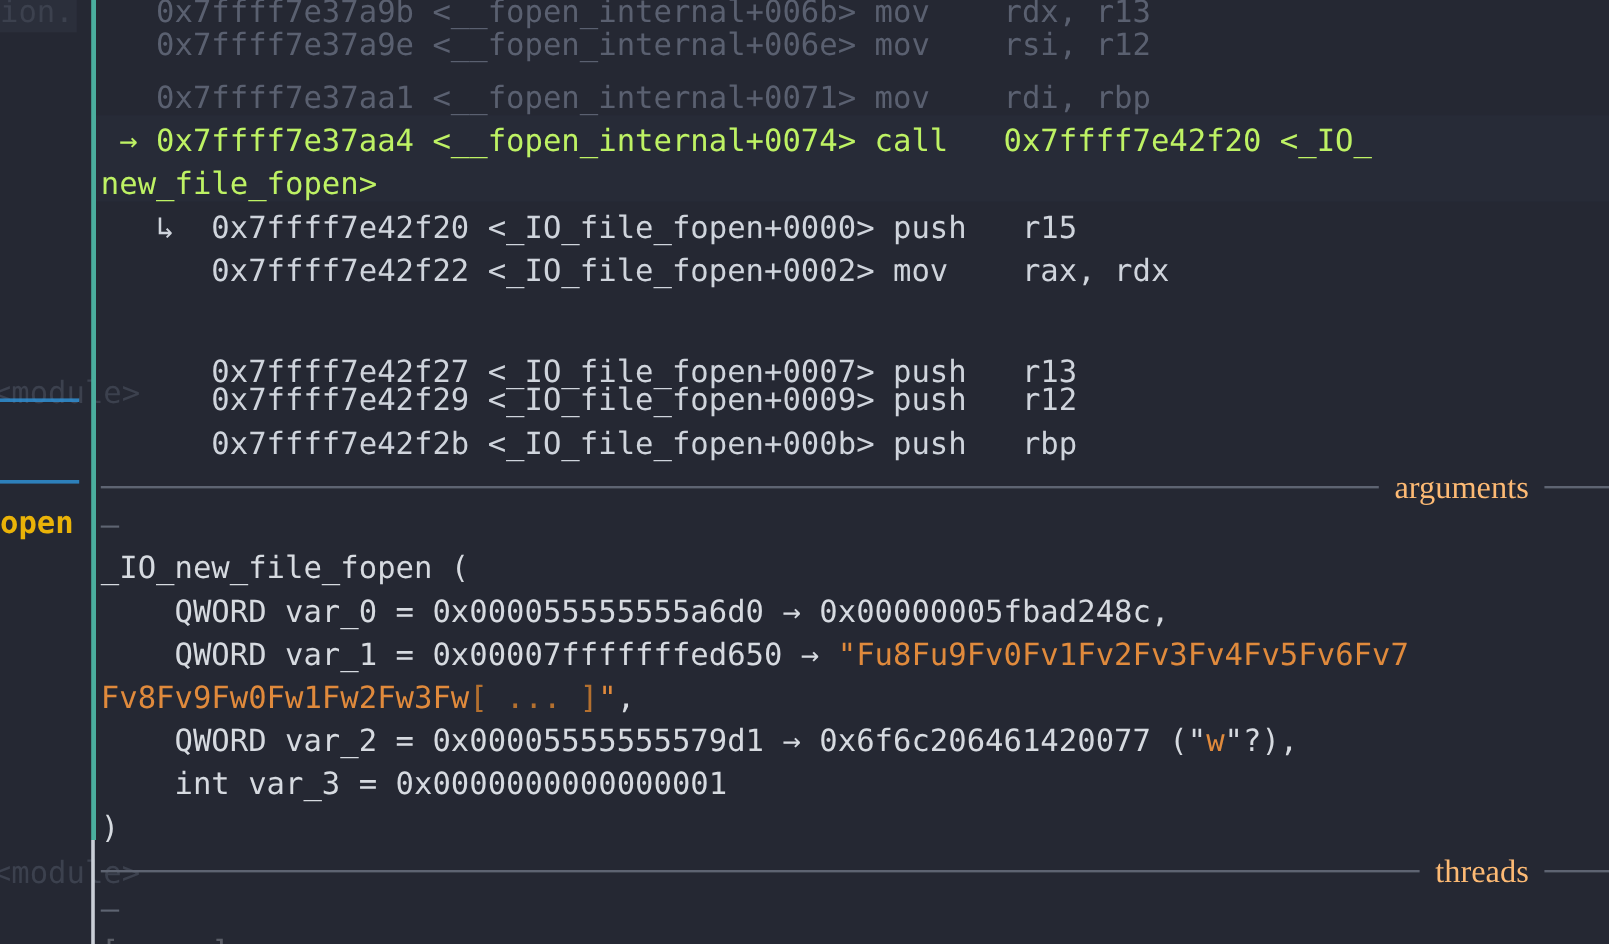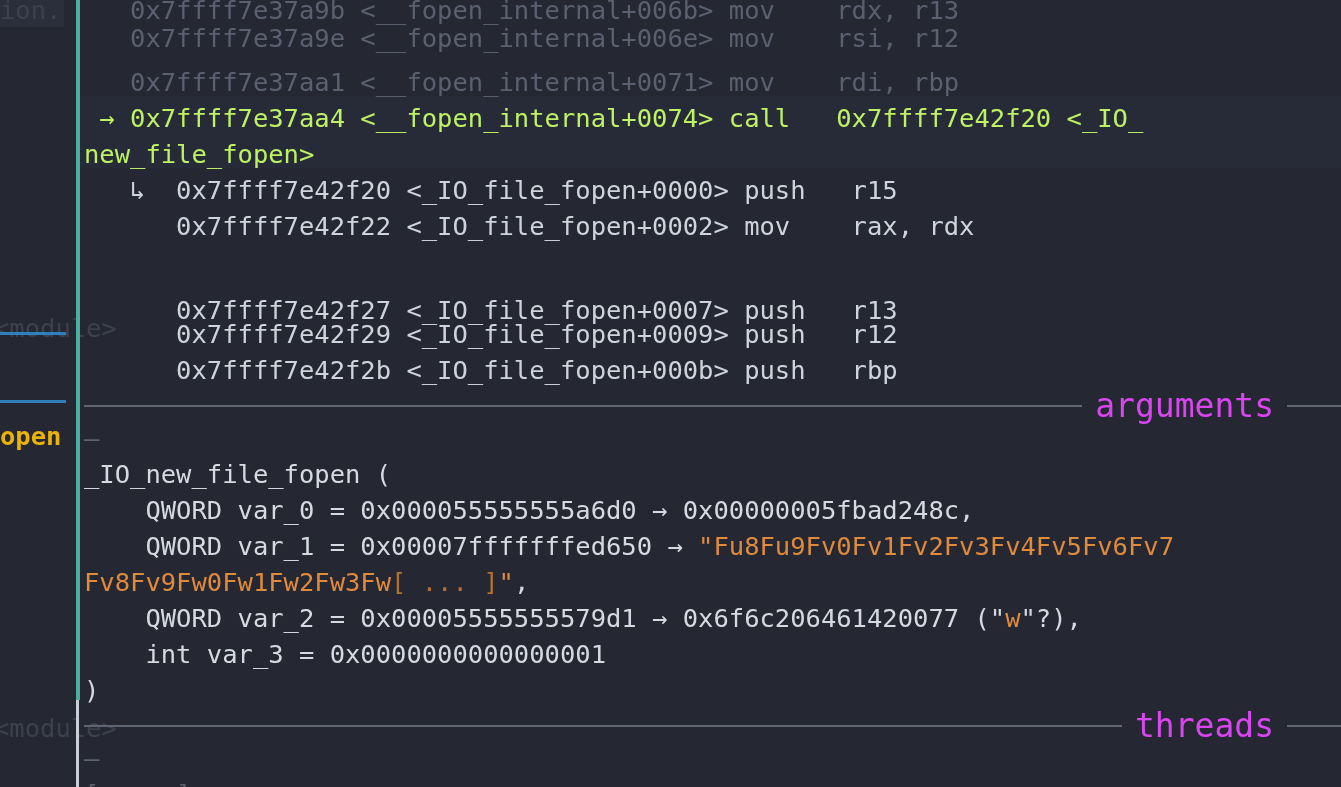--- a/index.html
+++ b/index.html
@@ -99,25 +99,26 @@
     z-index: 4;
     display: flex;
     align-items: center;
     left: 84px;
     width: 1257px;
     height: 36px;
   }
   .sep .line-l { flex: 1 1 auto; height: 2px; background: #5e6472; }
   .sep .line-r { width: 54px; height: 2px; background: #5e6472; flex: 0 0 auto; }
   .sep .lbl {
-    color: #d946ef;
+    color: #fdba74;
     padding: 0 13px;
     white-space: pre;
-    font-size: 33px;
+    font-size: 27px;
     line-height: 36px;
+    font-family: Liberation Serif, serif;
   }
   .dash {
     position: absolute;
     left: 84px;
     z-index: 4;
     color: #5e6472;
     white-space: pre;
   }
 </style>
 </head>

